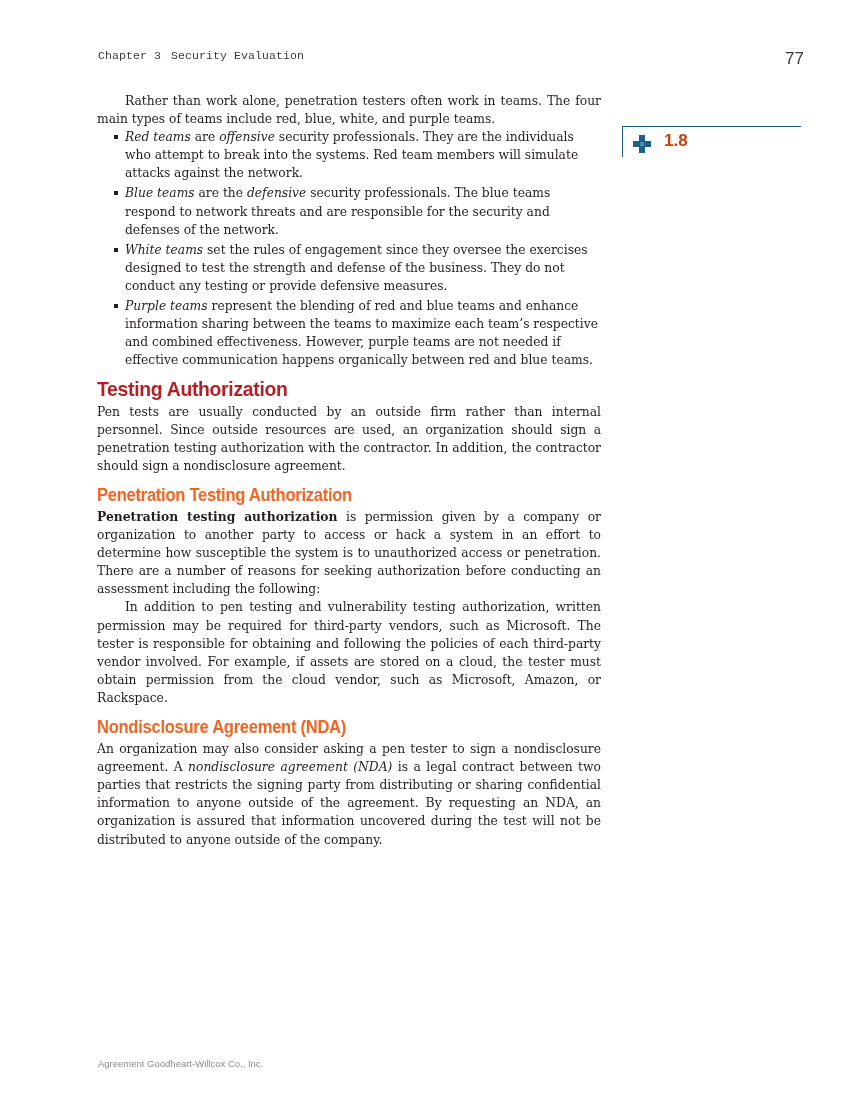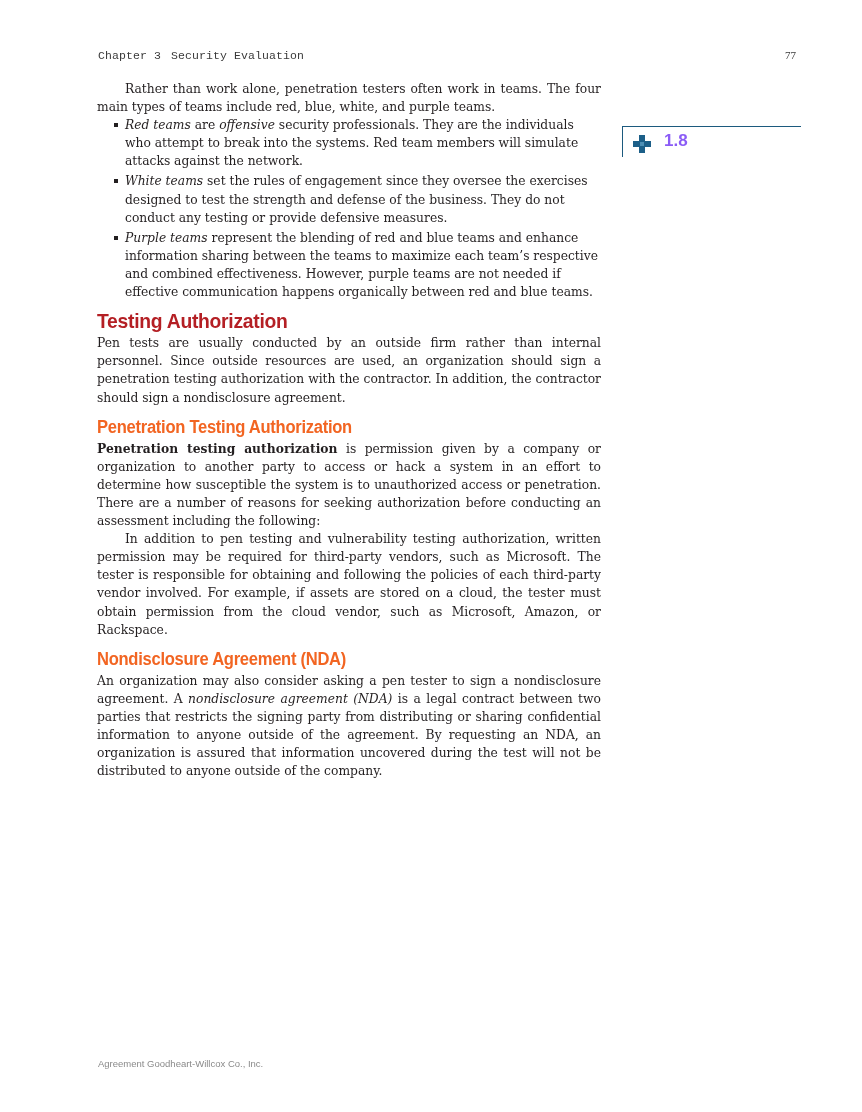--- a/index.html
+++ b/index.html
@@ -5,35 +5,35 @@
   html, body { margin: 0; padding: 0; background: #ffffff; }
   body { width: 862px; height: 1112px; position: relative; overflow: hidden; }
   .running-head {
     position: absolute; left: 98px; top: 49px;
     font-family: Liberation Mono, monospace; font-size: 11.5px; color: #3a3a3a;
     letter-spacing: 0.1px;
   }
   .running-head .sep { display: inline-block; width: 10px; }
   .page-number {
     position: absolute; left: 785px; top: 49px;
-    font-family: Liberation Serif, serif; font-size: 11px; color: #3a3a3a; text-align: right;
+    font-family: Liberation Sans, sans-serif; font-size: 17px; color: #3a3a3a; text-align: right;
   }
   .objective-box {
     position: absolute; left: 622px; top: 126px; width: 178px; height: 30px;
     border-top: 1.5px solid #1c5a7e; border-left: 1.5px solid #1c5a7e;
   }
   .objective-icon {
     position: absolute; left: 632px; top: 134px; width: 20px; height: 20px;
   }
   .objective-number {
     position: absolute; left: 664px; top: 131px;
-    font-family: "Liberation Sans", sans-serif; font-weight: bold; font-size: 17px; color: #8b5cf6;
+    font-family: "Liberation Sans", sans-serif; font-weight: bold; font-size: 17px; color: #c2410c;
   }
   .content {
-    position: absolute; left: 97px; top: 80px; width: 504px;
+    position: absolute; left: 97px; top: 92px; width: 504px;
     font-family: "DejaVu Serif", serif; font-size: 12.3px; line-height: 18.1px; color: #231f20;
   }
   .content p { margin: 0; text-align: justify; }
   .content p.indent { text-indent: 28px; }
   .content ul { list-style: none; margin: 0; padding: 0; }
   .content li { position: relative; padding-left: 28px; margin: 0 0 0 0; }
   .content li + li { margin-top: 2px; }
   .content li::before {
     content: ""; position: absolute; left: 17px; top: 7px; width: 4px; height: 4px; background: #231f20;
   }
@@ -65,20 +65,21 @@
   <rect x="7" y="1" width="6" height="18" fill="#1c5f88"></rect>
   <rect x="1" y="7" width="18" height="6" fill="#1c5f88"></rect>
   <rect x="8" y="8" width="4" height="4" fill="#4d8fb5"></rect>
 </svg>
 <div class="objective-number">1.8</div>
 
 <div class="content">
   <p class="indent">Rather than work alone, penetration testers often work in teams. The four main types of teams include red, blue, white, and purple teams.</p>
   <ul>
     <li><em>Red teams</em><span> are </span><em>offensive</em><span> security professionals. They are the individuals who attempt to break into the systems. Red team members will simulate attacks against the network.</span></li>
+    <li><em>Blue teams</em><span> are the </span><em>defensive</em><span> security professionals. The blue teams respond to network threats and are responsible for the security and defenses of the network.</span></li>
     <li><em>White teams</em><span> set the rules of engagement since they oversee the exercises designed to test the strength and defense of the business. They do not conduct any testing or provide defensive measures.</span></li>
     <li><em>Purple teams</em><span> represent the blending of red and blue teams and enhance information sharing between the teams to maximize each team’s respective and combined effectiveness. However, purple teams are not needed if effective communication happens organically between red and blue teams.</span></li>
   </ul>
 
   <div class="h1">Testing Authorization</div>
   <p>Pen tests are usually conducted by an outside firm rather than internal personnel. Since outside resources are used, an organization should sign a penetration testing authorization with the contractor. In addition, the contractor should sign a nondisclosure agreement.</p>
 
   <div class="h2">Penetration Testing Authorization</div>
   <p><strong>Penetration testing authorization</strong><span> is permission given by a company or organization to another party to access or hack a system in an effort to determine how susceptible the system is to unauthorized access or penetration. There are a number of reasons for seeking authorization before conducting an assessment including the following:</span></p>
   <p class="indent">In addition to pen testing and vulnerability testing authorization, written permission may be required for third-party vendors, such as Microsoft. The tester is responsible for obtaining and following the policies of each third-party vendor involved. For example, if assets are stored on a cloud, the tester must obtain permission from the cloud vendor, such as Microsoft, Amazon, or Rackspace.</p>

